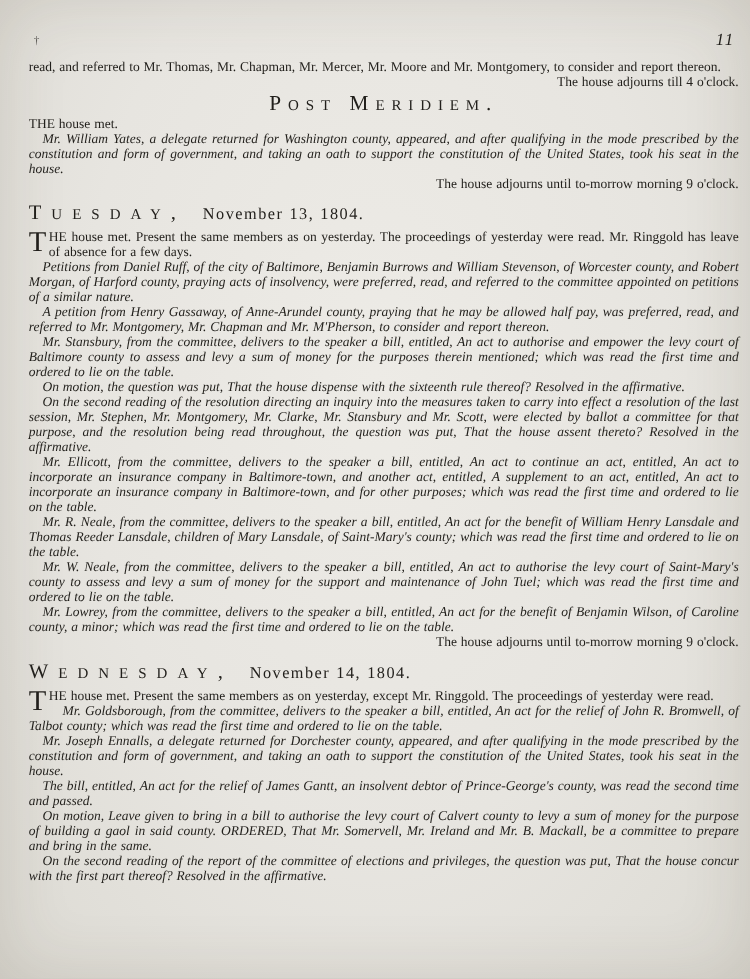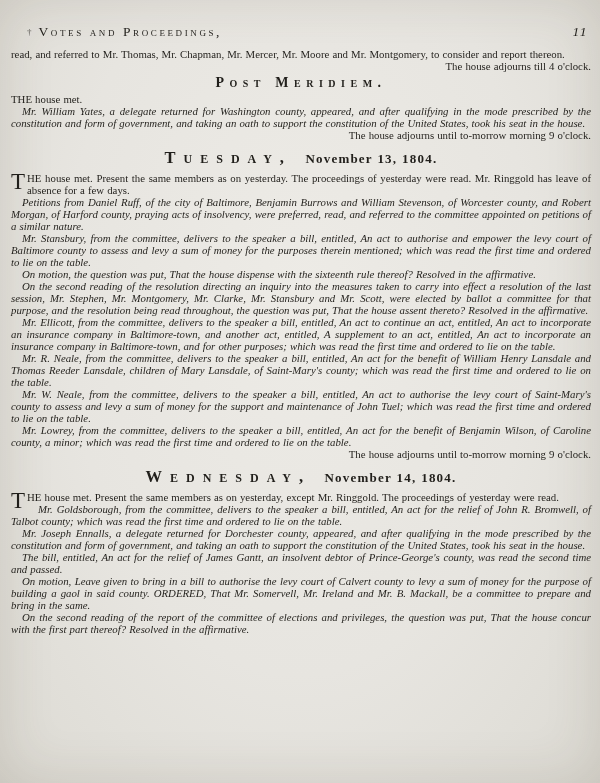--- a/index.html
+++ b/index.html
@@ -27,72 +27,73 @@
   .ornament { font-size: 9px; letter-spacing:0; margin-right: 7px; opacity:.75; align-self:center; }
   .rh-title { }
   .rh-session { margin-left: 13px; }
   .rh-page-number { margin-left: auto; letter-spacing: 1.5px; font-variant: normal; font-style: italic; }
   main {
     margin-top: 7px;
     font-size: 10.8px;
     line-height: 12px;
     text-align: justify;
     word-spacing: 0.4px;
+    margin-left: 12px;
   }
   p.body   { text-indent: 11px; font-style: italic; }
   p.flush  { text-indent: 0; }
   p.centered { text-align: right; text-indent: 0; }
   h2.section-heading {
-    text-align: center; font-weight: bold;
+    text-align: center; font-weight: normal;
     font-variant: small-caps;
-    font-size: 14px; letter-spacing: 5.5px;
+    font-size: 17px; letter-spacing: 5.5px;
     margin: 5px 0 4px;
   }
-  h2.day-heading { text-align: center; font-weight: bold; margin: 8px 0 5px; line-height: 17px; }
+  h2.day-heading { text-align: left; font-weight: normal; margin: 8px 0 5px; line-height: 17px; }
   .day-heading .day {
     font-variant: small-caps;
     font-size: 16.5px; letter-spacing: 8px; margin-right: 9px;
   }
   .day-heading .date { font-size: 13px; letter-spacing: 1.2px; }
   p.dropcap { text-indent: 0; }
   p.dropcap::first-letter {
     font-size: 23px;
     float: left;
     line-height: 18.5px;
     padding: 1px 2px 0 0;
   }
 </style>
 </head>
 <body>
 
 <div class="page">
 
   <header class="running-head">
     <span class="ornament">†</span>
-    <span class="rh-title">Votes and Proceedings,</span>
     <span class="rh-page-number">11</span>
   </header>
 
   <main>
     <p class="flush">read, and referred to Mr. Thomas, Mr. Chapman, Mr. Mercer, Mr. Moore and Mr. Montgomery, to consider and report thereon.</p>
     <p class="centered">The house adjourns till 4 o'clock.</p>
 
     <h2 class="section-heading">Post Meridiem.</h2>
 
     <p class="flush">THE house met.</p>
     <p class="body">Mr. William Yates, a delegate returned for Washington county, appeared, and after qualifying in the mode prescribed by the constitution and form of government, and taking an oath to support the constitution of the United States, took his seat in the house.</p>
     <p class="centered">The house adjourns until to-morrow morning 9 o'clock.</p>
 
     <h2 class="day-heading">
       <span class="day">Tuesday,</span>
       <span class="date">November 13, 1804.</span>
     </h2>
 
     <p class="dropcap">THE house met. Present the same members as on yesterday. The proceedings of yesterday were read. Mr. Ringgold has leave of absence for a few days.</p>
     <p class="body">Petitions from Daniel Ruff, of the city of Baltimore, Benjamin Burrows and William Stevenson, of Worcester county, and Robert Morgan, of Harford county, praying acts of insolvency, were preferred, read, and referred to the committee appointed on petitions of a similar nature.</p>
+    <p class="body">A petition from Henry Gassaway, of Anne-Arundel county, praying that he may be allowed half pay, was preferred, read, and referred to Mr. Montgomery, Mr. Chapman and Mr. M'Pherson, to consider and report thereon.</p>
     <p class="body">Mr. Stansbury, from the committee, delivers to the speaker a bill, entitled, An act to authorise and empower the levy court of Baltimore county to assess and levy a sum of money for the purposes therein mentioned; which was read the first time and ordered to lie on the table.</p>
     <p class="body">On motion, the question was put, That the house dispense with the sixteenth rule thereof? Resolved in the affirmative.</p>
     <p class="body">On the second reading of the resolution directing an inquiry into the measures taken to carry into effect a resolution of the last session, Mr. Stephen, Mr. Montgomery, Mr. Clarke, Mr. Stansbury and Mr. Scott, were elected by ballot a committee for that purpose, and the resolution being read throughout, the question was put, That the house assent thereto? Resolved in the affirmative.</p>
     <p class="body">Mr. Ellicott, from the committee, delivers to the speaker a bill, entitled, An act to continue an act, entitled, An act to incorporate an insurance company in Baltimore-town, and another act, entitled, A supplement to an act, entitled, An act to incorporate an insurance company in Baltimore-town, and for other purposes; which was read the first time and ordered to lie on the table.</p>
     <p class="body">Mr. R. Neale, from the committee, delivers to the speaker a bill, entitled, An act for the benefit of William Henry Lansdale and Thomas Reeder Lansdale, children of Mary Lansdale, of Saint-Mary's county; which was read the first time and ordered to lie on the table.</p>
     <p class="body">Mr. W. Neale, from the committee, delivers to the speaker a bill, entitled, An act to authorise the levy court of Saint-Mary's county to assess and levy a sum of money for the support and maintenance of John Tuel; which was read the first time and ordered to lie on the table.</p>
     <p class="body">Mr. Lowrey, from the committee, delivers to the speaker a bill, entitled, An act for the benefit of Benjamin Wilson, of Caroline county, a minor; which was read the first time and ordered to lie on the table.</p>
     <p class="centered">The house adjourns until to-morrow morning 9 o'clock.</p>
 
     <h2 class="day-heading">

